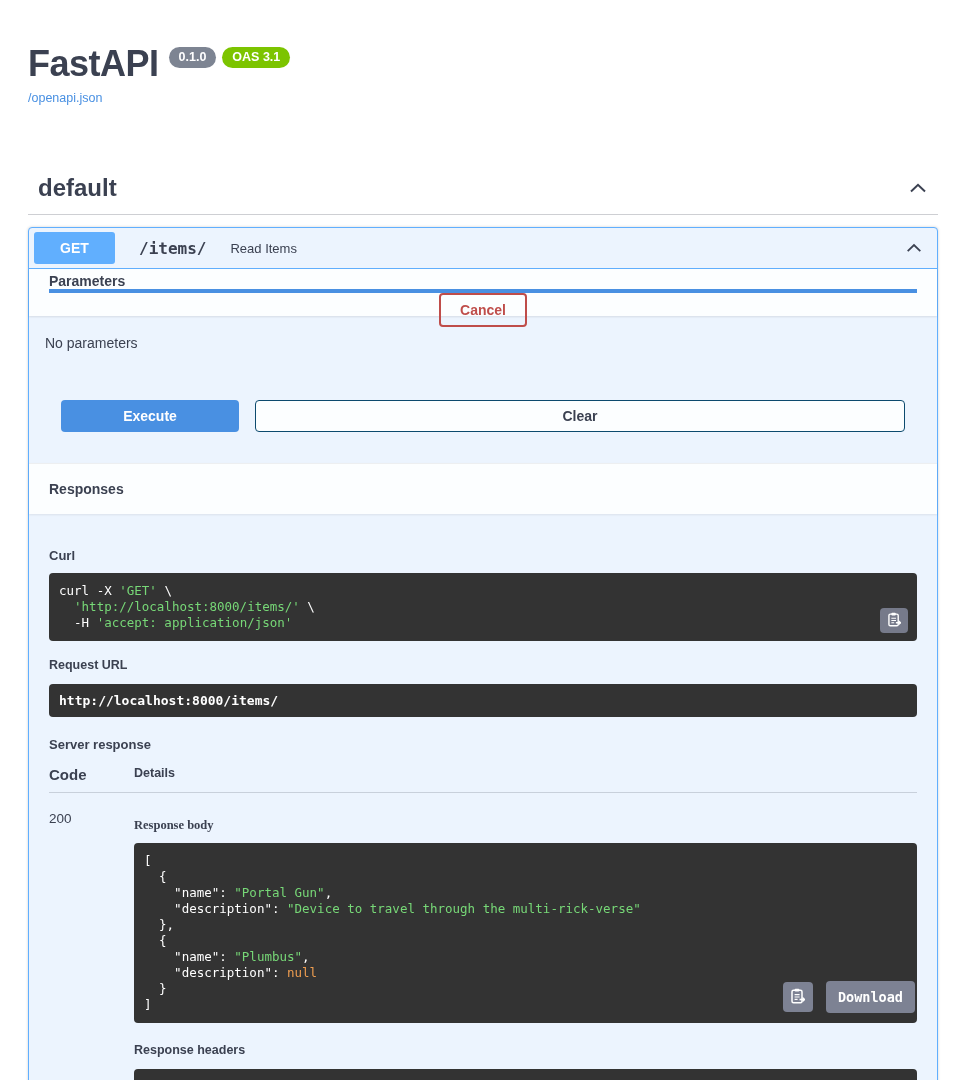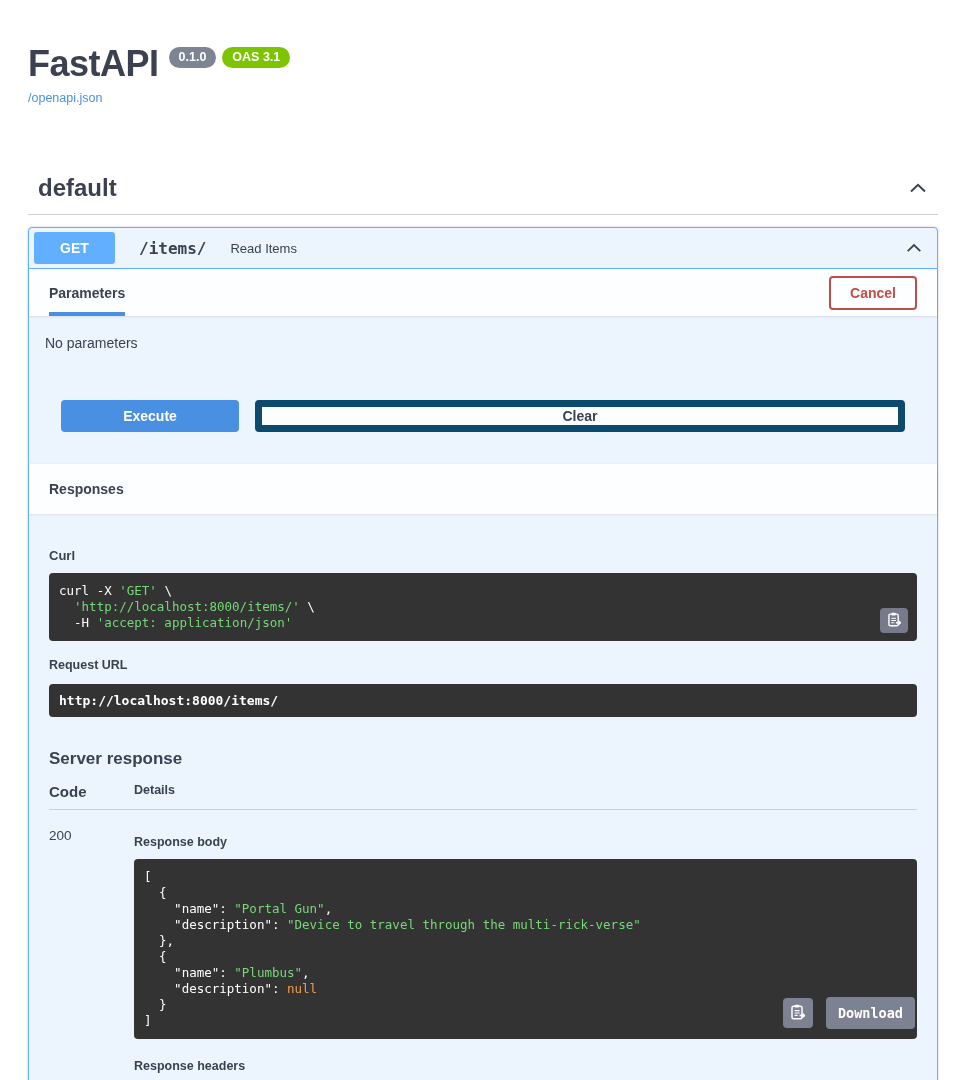--- a/index.html
+++ b/index.html
@@ -42,63 +42,63 @@
   .op-summary{display:flex;align-items:center;gap:24px;padding:5px 14px 5px 5px;height:41px;
     border-bottom:1px solid var(--method_get);cursor:pointer;}
   .method-badge{background:var(--method_get);color:#fff;font-weight:bold;font-size:14px;
     min-width:81px;text-align:center;padding:8px 0;border-radius:3px;}
   .op-path{font-family:"DejaVu Sans Mono",monospace;font-weight:bold;font-size:16px;text-align:right;}
   .op-desc{font-size:13px;}
   .op-summary .chev{margin-left:auto;}
 
   
   .section-header{background:rgba(255,255,255,.85);box-shadow:0 1px 2px rgba(0,0,0,.1);
-    display:flex;justify-content:space-between;align-items:stretch;padding:0 20px;height:47px;}
+    display:flex;justify-content:space-between;align-items:stretch;padding:0 20px;height:47px;flex-direction:column;}
   .tab-item{display:flex;align-items:center;font-size:14px;font-weight:bold;
     border-bottom:4px solid var(--execute_blue);padding-top:4px;}
   .cancel-btn{align-self:center;background:transparent;border:2px solid var(--cancel_red);
     color:var(--cancel_red);font-family:inherit;font-weight:bold;font-size:14px;padding:7px 19px;
     border-radius:4px;cursor:pointer;}
 
   .no-params{padding:19px 16px;font-size:14px;}
   .execute-row{display:flex;gap:16px;margin:30px 32px 31px 32px;height:32px;}
   .execute-btn{width:178px;background:var(--execute_blue);border:none;border-radius:4px;
     color:#fff;font-family:inherit;font-weight:bold;font-size:14px;cursor:pointer;}
-  .clear-btn{flex:1;background:rgba(255,255,255,.85);border:7px solid #0c4a6e;border-radius:4px;
+  .clear-btn{flex:1;background:rgba(255,255,255,.85);border:1px solid #0c4a6e;border-radius:4px;
     color:var(--ink);font-family:inherit;font-weight:bold;font-size:14px;cursor:pointer;}
 
   .responses-band{background:rgba(255,255,255,.85);box-shadow:0 1px 2px rgba(0,0,0,.08);
     padding:17px 20px;font-size:14px;font-weight:bold;border-top:1px solid rgba(59,65,81,.08);}
 
   
   .responses-inner{padding:34px 20px 20px 20px;}
   .mini-label{font-size:12.5px;font-weight:bold;}
   .curl-label{font-size:13px;font-weight:bold;margin-bottom:10px;}
   .code-block{position:relative;background:var(--dark);border-radius:4px;color:#fff;
     font-family:"DejaVu Sans Mono",monospace;font-size:12.5px;padding:10px;}
   .cl{white-space:pre;line-height:16px;}
   .grn{color:var(--code_green);}
   .org{color:var(--code_orange);}
   .copy-btn{position:absolute;right:9px;bottom:8px;width:28px;height:25px;border:none;
     border-radius:4px;background:rgba(125,130,147,.9);display:flex;align-items:center;
     justify-content:center;cursor:pointer;}
   .request-url-label{margin-top:17px;}
   .url-block{margin-top:12px;background:var(--dark);border-radius:4px;color:#fff;
     font-family:"DejaVu Sans Mono",monospace;font-weight:bold;font-size:13px;padding:9px 10px;}
-  .server-response-label{margin-top:32px;font-size:17px;font-weight:bold;}
+  .server-response-label{margin-top:20px;font-size:13px;font-weight:bold;}
 
   .resp-table{margin-top:14px;}
   .resp-thead{display:flex;padding-bottom:9px;border-bottom:1px solid rgba(59,65,81,.2);}
   .col-code{width:85px;flex-shrink:0;}
   .resp-thead .col-code{font-size:15px;font-weight:bold;}
   .resp-thead .col-details{font-size:12.5px;font-weight:bold;}
   .resp-row{display:flex;margin-top:18px;}
   .status-code{font-size:13.5px;}
   .col-flex{flex:1;min-width:0;}
-  .response-body-label{margin-top:7px;}
+  .response-body-label{margin-top:7px;font-family:Liberation Serif, serif;}
   .body-block{margin-top:10px;min-height:178px;}
   .block-controls{position:absolute;right:2px;bottom:10px;display:flex;gap:13px;align-items:center;}
   .block-controls .copy-btn2{width:30px;height:30px;border:none;border-radius:4px;
     background:var(--btn_gray);display:flex;align-items:center;justify-content:center;cursor:pointer;}
   .download-btn{background:var(--btn_gray);border:none;border-radius:4px;color:#fff;
     font-family:inherit;font-weight:bold;font-size:13.5px;padding:8px 12px;cursor:pointer;}
   .response-headers-label{margin-top:20px;}
   .headers-block{margin-top:12px;padding:13px 10px;}
 </style>
 </head>

